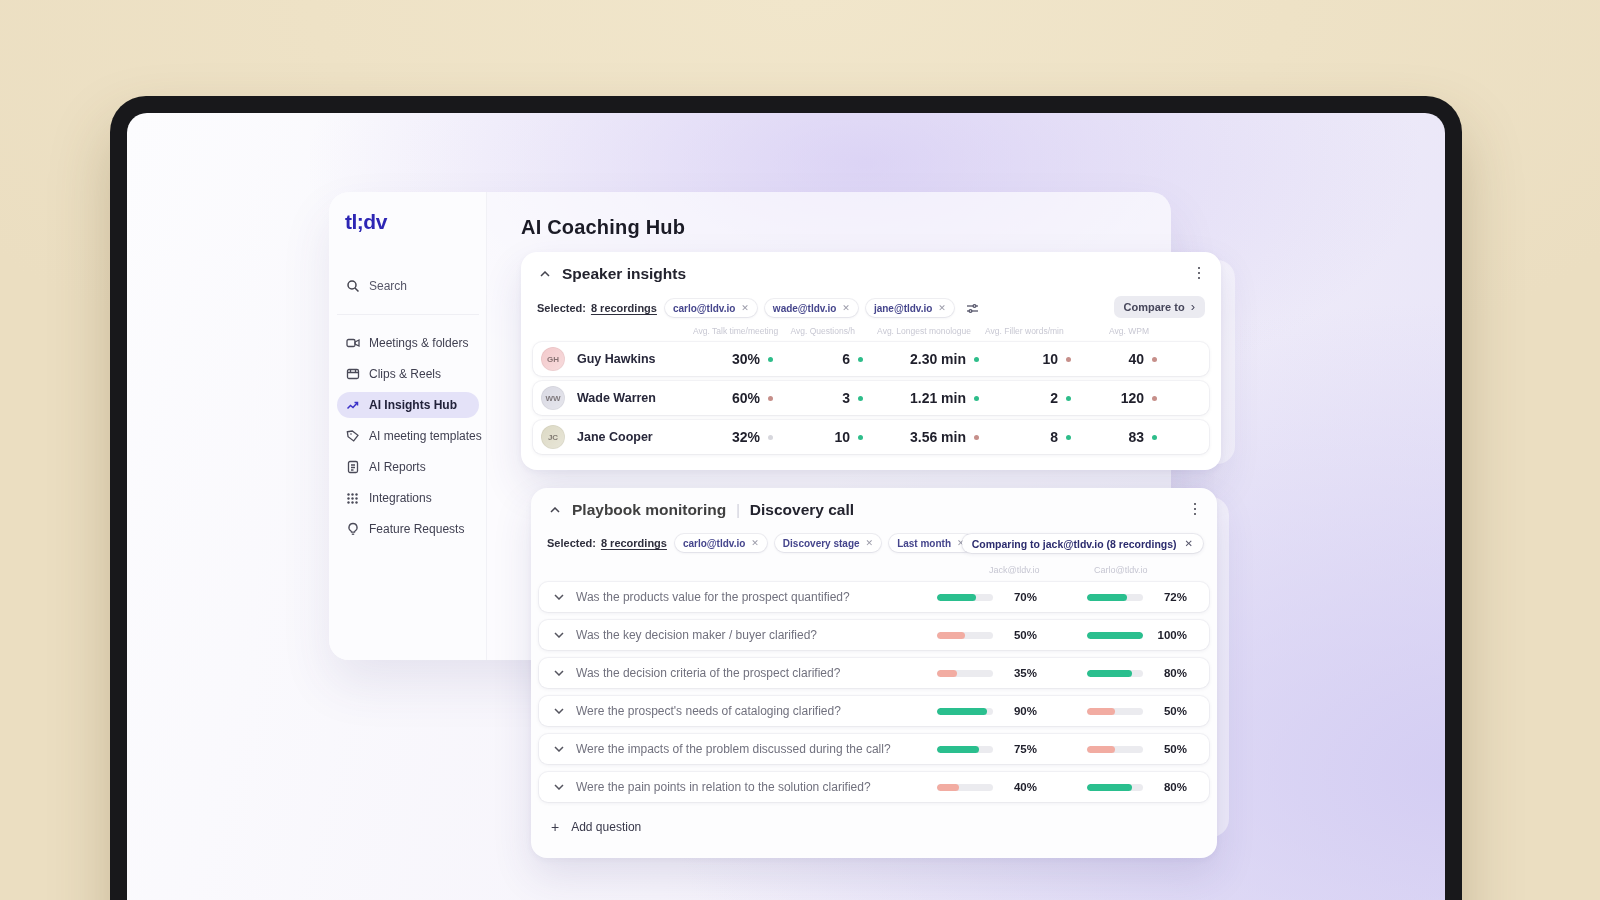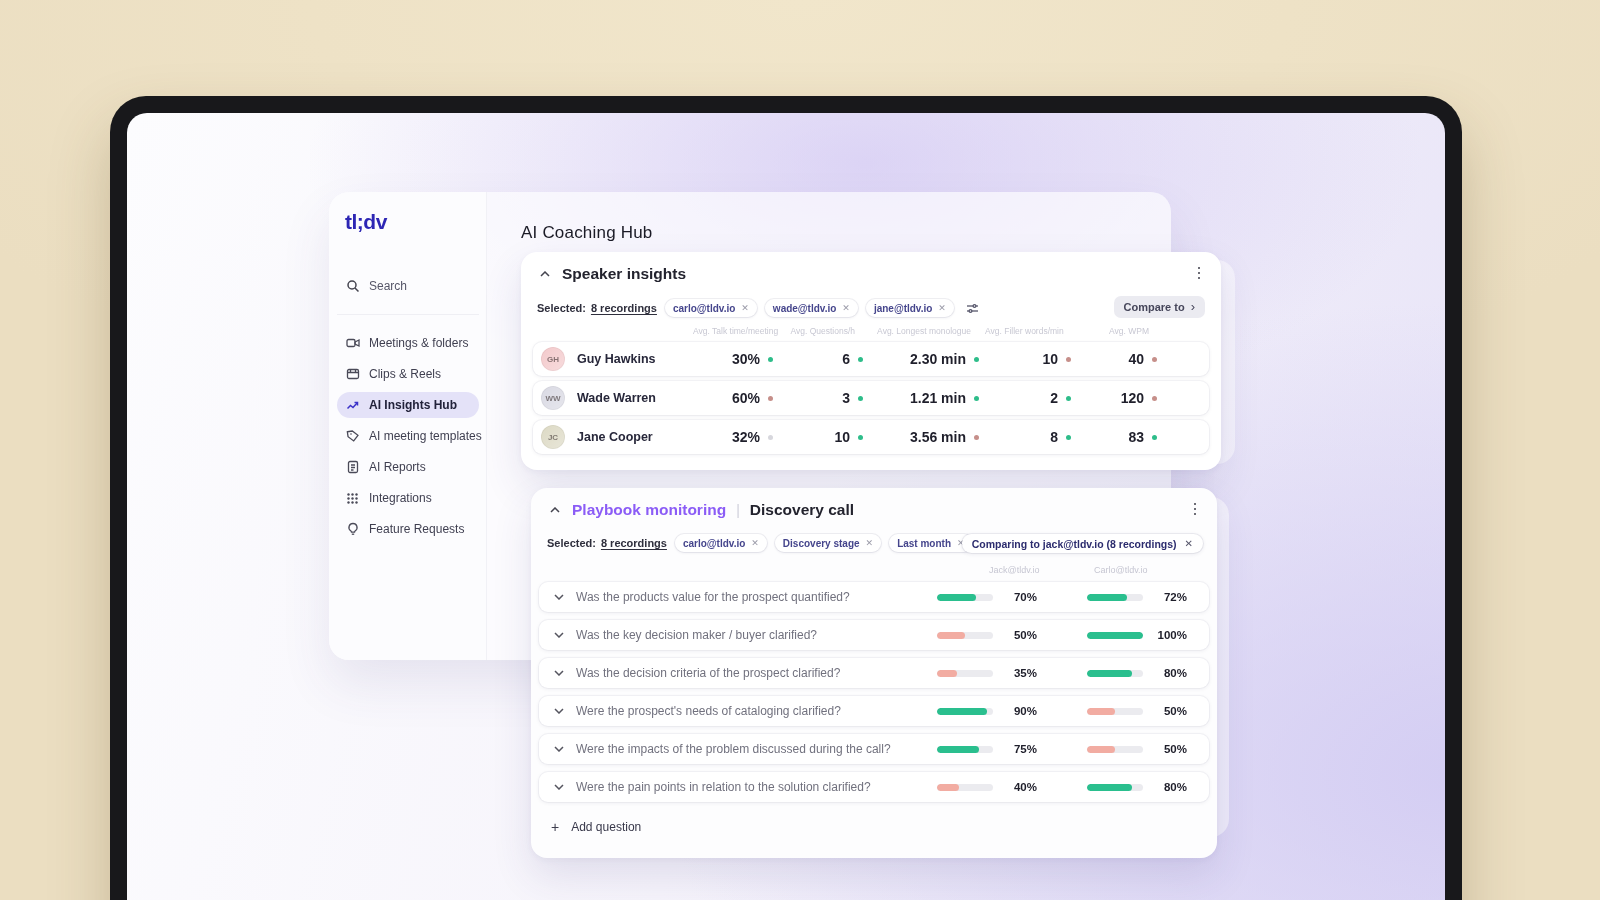--- a/index.html
+++ b/index.html
@@ -47,27 +47,27 @@
   .side-sep { position:absolute; left:8px; top:122px; width:142px; height:1px; background:rgba(40,40,90,0.06); }
   .menu { position:absolute; left:8px; top:138px; width:142px; display:flex; flex-direction:column; gap:5px; }
   .menu-item { display:flex; align-items:center; gap:9px; height:26px; padding:0 8px; border-radius:999px; cursor:pointer; }
   .menu-item .lbl { font-size:12px; font-weight:500; color:#3f3f50; white-space:nowrap; }
   .menu-item.active { background:#e4e2f8; }
   .menu-item.active .lbl { font-weight:700; color:#22223a; }
   .icn { flex:0 0 auto; display:inline-flex; align-items:center; justify-content:center; width:15px; height:15px; }
   .icn svg { display:block; }
 
   
-  .page-title { position:absolute; left:394px; top:110px; font-size:17px; font-weight:400; color:#1b1b26; letter-spacing:0.2px; }
+  .page-title { position:absolute; left:394px; top:103px; font-size:20px; font-weight:700; color:#1b1b26; letter-spacing:0.2px; }
 
   
   .panel { position:absolute; background:#fff; border-radius:16px; box-shadow: 0 18px 40px rgba(60,50,120,0.12), 0 2px 6px rgba(60,50,120,0.05); }
   .panel-head { position:absolute; left:16px; top:13px; display:flex; align-items:center; gap:10px; }
   .sec-title { font-size:15.5px; font-weight:700; color:#23232e; }
-  .sec-title-muted { font-size:15.5px; font-weight:700; color:#8b5cf6; }
+  .sec-title-muted { font-size:15.5px; font-weight:700; color:#404040; }
   .sec-sep { font-size:14px; color:#cfcfda; }
   .kebab { position:absolute; right:14px; top:12px; width:16px; height:18px; display:flex; flex-direction:column; align-items:center; justify-content:center; gap:2.5px; cursor:pointer; }
   .kebab i { width:2.5px; height:2.5px; border-radius:50%; background:#3c3c48; }
 
   .filter-row { position:absolute; left:16px; display:flex; align-items:center; gap:8px; }
   .sel-label { font-size:11px; font-weight:700; color:#2e2e3c; }
   .sel-link { font-size:11px; font-weight:600; color:#2e2e3c; text-decoration:underline; text-underline-offset:2px; cursor:pointer; margin-left:-3px; }
   .chip {
     display:inline-flex; align-items:center; gap:6px; height:18px; padding:0 8px;
     background:#fff; border-radius:9px; cursor:pointer;

